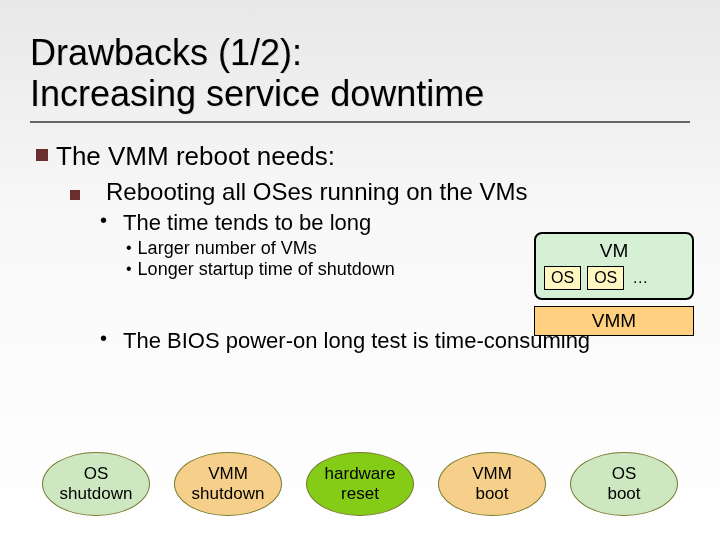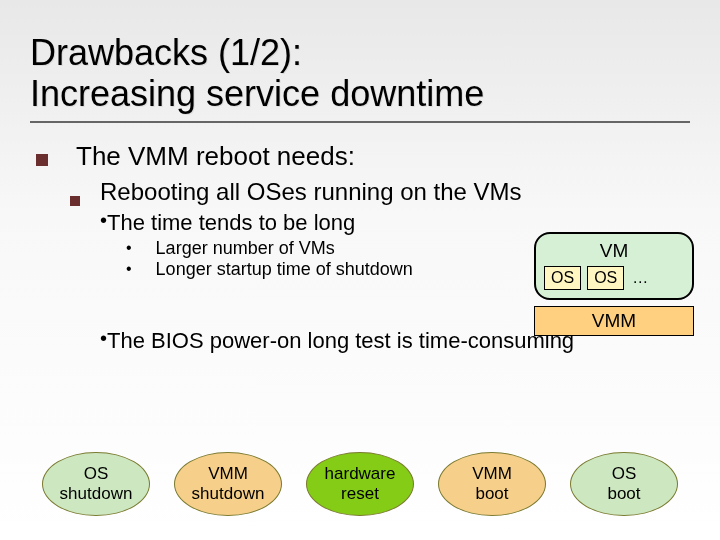--- a/index.html
+++ b/index.html
@@ -23,44 +23,44 @@
     border-bottom: 2px solid #666;
     padding-bottom: 6px;
     margin-bottom: 18px;
     text-shadow: 1px 1px 0 rgba(0,0,0,0.08);
   }
   .content {
     padding-left: 6px;
   }
   ul { list-style: none; }
   .lvl1-item { margin-bottom: 4px; }
-  .lvl1-row { display: flex; align-items: center; gap: 28px; }
+  .lvl1-row { display: flex; align-items: flex-start; gap: 8px; }
   .sq { width: 12px; height: 12px; background: #6b2e2e; display: inline-block; margin-top: 8px; flex: none; }
   .sq-sm { width: 10px; height: 10px; background: #6b2e2e; display: inline-block; margin-top: 7px; flex: none; }
   .lvl1-text { font-size: 26px; }
   .lvl2 { padding-left: 34px; margin-top: 6px; }
-  .lvl2-row { display: flex; align-items: flex-end; gap: 20px; }
+  .lvl2-row { display: flex; align-items: center; gap: 26px; }
   .lvl2-text { font-size: 24px; }
   .lvl3 { padding-left: 30px; margin-top: 4px; }
-  .lvl3-row { display: flex; align-items: flex-start; gap: 0; }
+  .lvl3-row { display: flex; align-items: flex-start; gap: 16px; }
   .dot::before { content: "•"; font-size: 20px; line-height: 1; color: #000; }
   .lvl3-text { font-size: 22px; }
   .lvl4 { padding-left: 26px; margin-top: 2px; }
-  .lvl4-row { display: flex; align-items: flex-start; gap: 24px; }
+  .lvl4-row { display: flex; align-items: flex-start; gap: 6px; }
   .dot-sm::before { content: "•"; font-size: 16px; line-height: 1.3; color: #000; }
   .lvl4-text { font-size: 18px; }
   .vm-diagram {
     position: absolute;
     top: 232px;
     right: 26px;
     width: 160px;
   }
   .vm-box {
     border: 2px solid #000;
-    border-radius: 16px;
+    border-radius: 8px;
     background: #d6f0d6;
     padding: 6px 8px 8px 8px;
   }
   .vm-label { text-align: center; font-size: 19px; margin-bottom: 4px; }
   .os-row { display: flex; align-items: center; justify-content: flex-start; gap: 6px; }
   .os-box {
     border: 1.5px solid #000;
     background: #fff6c2;
     font-size: 16px;
     padding: 2px 6px;

